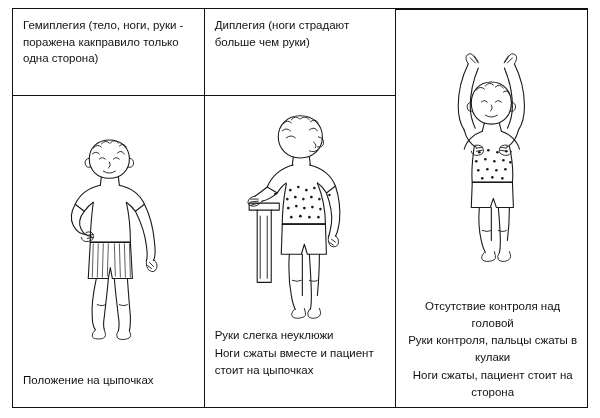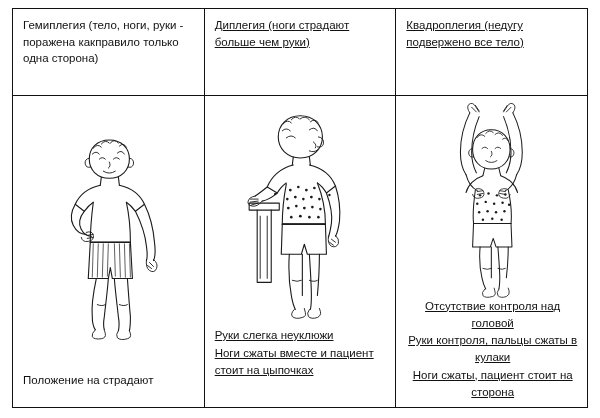--- a/index.html
+++ b/index.html
@@ -32,21 +32,20 @@
   }
   .col {
     position: relative;
     flex: 1 1 0;
     box-sizing: border-box;
     display: flex;
     flex-direction: column;
   }
   .col + .col {
     border-left: 1px solid #111;
-    text-decoration: underline;
   }
   .col-head {
     padding: 8px 8px 4px 10px;
     font-size: 11.5px;
     line-height: 1.45;
     min-height: 78px;
     box-sizing: border-box;
   }
   .head-rule {
     border-bottom: 1px solid #111;
@@ -146,21 +145,21 @@
           <path class="ink-thin" d="M82 203 q-4 4 -3 7 q2 3 9 2 q5 -1 4 -5 q-1 -4 -1 -4"></path>
 
           <path class="ink" d="M101 152 C102 166 104 180 105 190 C106 196 106 200 105 204"></path>
           <path class="ink" d="M114 152 C115 166 116 180 117 190 C117 196 117 200 116 204"></path>
           <path class="ink-thin" d="M105 204 q-3 4 -1 7 q3 3 10 1 q4 -1 3 -5 l-1 -3"></path>
 
           <path class="ink-thin" d="M84 178 q5 2 8 0 M106 178 q5 2 8 0"></path>
         </svg>
       </div>
       <div class="col-caption">
-        <span class="line">Положение на страдают</span>
+        <span class="line">Положение на цыпочках</span>
       </div>
     </div>
 
     <div class="col col-2">
       <div class="col-head">Диплегия (ноги страдают больше чем руки)</div>
       <div class="head-rule"></div>
       <div class="col-figure">
         <svg viewBox="0 0 190 215" preserveAspectRatio="xMidYMid meet" aria-hidden="true">
 
           <path class="ink" d="M44 99 L74 99 L74 106 L44 106 Z"></path>
@@ -227,21 +226,20 @@
           <path class="ink-thin" d="M87 176 q5 2 9 0 M104 176 q5 2 8 0"></path>
         </svg>
       </div>
       <div class="col-caption">
         <span class="line">Руки слегка неуклюжи</span>
         <span class="line">Ноги сжаты вместе и пациент стоит на цыпочках</span>
       </div>
     </div>
 
     <div class="col col-3">
-      <div class="col-head">Квадроплегия (недугу подвержено все тело)</div>
       <div class="head-rule"></div>
       <div class="col-figure">
         <svg viewBox="0 0 190 215" preserveAspectRatio="xMidYMid meet" aria-hidden="true">
 
           <path class="ink" d="M72 18 C66 30 62 46 62 60 C62 70 64 78 68 84"></path>
           <path class="ink" d="M82 22 C77 34 74 48 74 60 C74 69 76 76 79 82"></path>
           <path class="ink-thin" d="M72 18 q-4 -6 -1 -9 q4 -3 7 2 l4 6"></path>
           <path class="ink-thin" d="M74 12 l5 5 M78 10 l4 6"></path>
           <path class="ink" d="M118 18 C124 30 128 46 128 60 C128 70 126 78 122 84"></path>
           <path class="ink" d="M108 22 C113 34 116 48 116 60 C116 69 114 76 111 82"></path>

